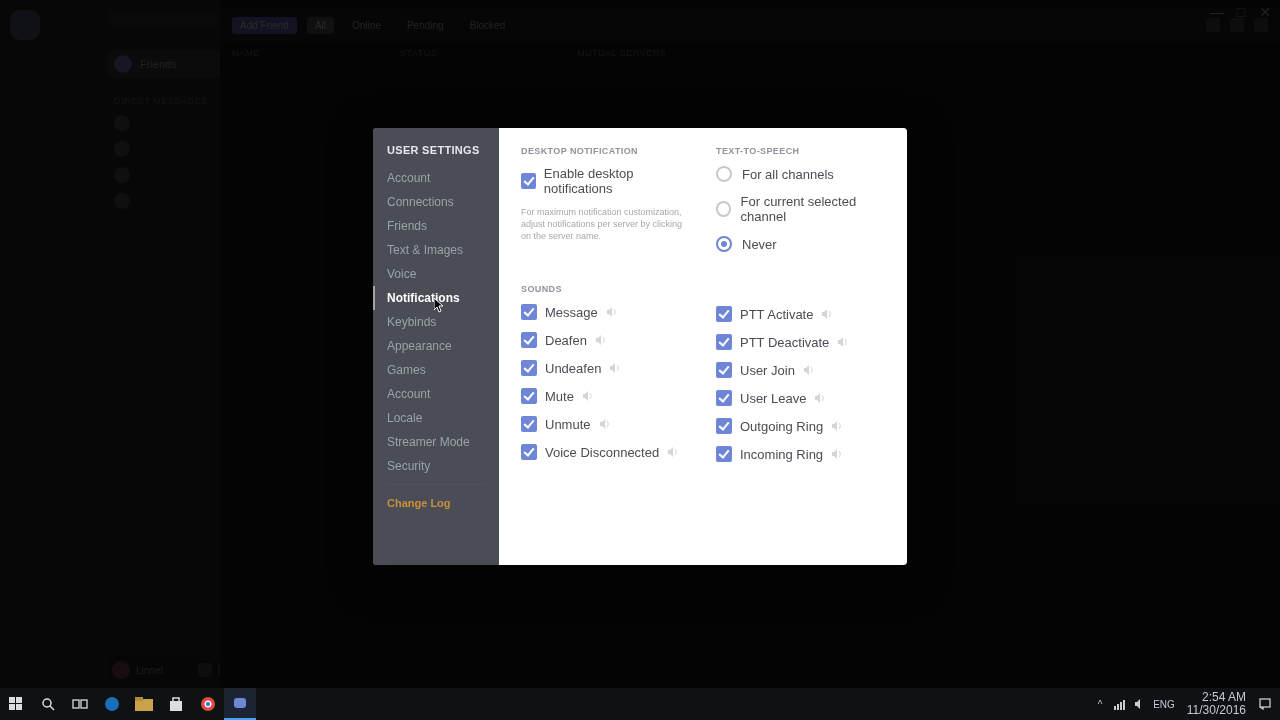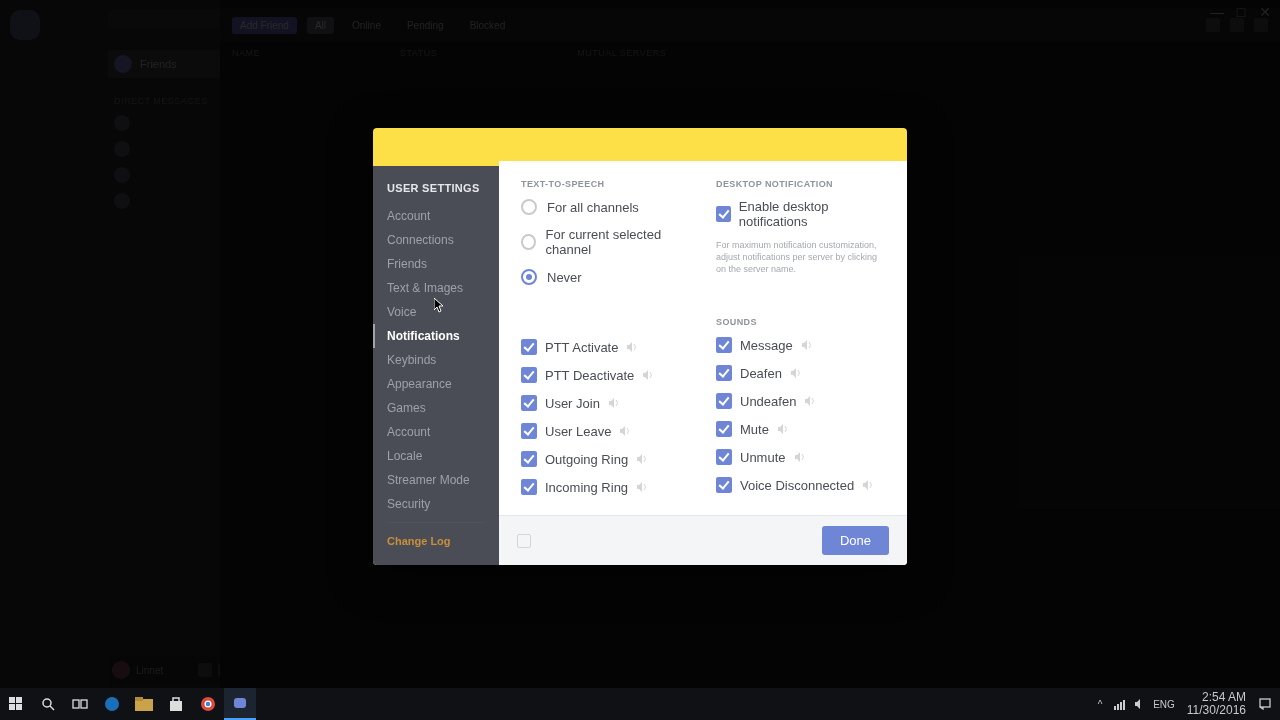--- a/index.html
+++ b/index.html
@@ -49,23 +49,22 @@
   .bg-thead { position:absolute; left:12px; top:48px; display:flex; gap:140px; color:#333; font-size:9px; letter-spacing:.5px; }
   .bg-winctrl {
     position: absolute; right: 6px; top: 4px; display: flex; gap: 6px; color: #555; font-size: 14px;
   }
   .bg-winctrl span { width:18px; text-align:center; }
 
   
   .dim { position:absolute; inset:0; background:rgba(0,0,0,.6); }
   .modal {
     position: absolute; left: 373px; top: 128px; width: 534px; height: 437px;
-    display: flex; background: #fde047; border-radius: 4px; overflow: hidden;
+    display: flex; background: #f97316; border-radius: 4px; overflow: hidden;
     box-shadow: 0 10px 40px rgba(0,0,0,.5);
-    align-items: flex-end;
   }
   .modal-nav {
     width: 126px; background: #4a4d55; color: #9da1a8; padding: 16px 0 12px 0;
     display: flex; flex-direction: column; font-size: 12px;
   }
   .modal-nav-title {
     color: #e6e7ea; font-weight: 700; font-size: 11px; letter-spacing: .3px;
     padding: 0 14px 10px 14px;
   }
   .modal-nav-item {
@@ -214,104 +213,20 @@
     <div class="modal-nav-item">Locale</div>
     <div class="modal-nav-item">Streamer Mode</div>
     <div class="modal-nav-item">Security</div>
     <div class="modal-nav-sep"></div>
     <div class="modal-nav-change">Change Log</div>
   </div>
 
   <div class="modal-body">
     <div class="modal-content">
       <div class="col">
-        <div class="sect-h">TEXT-TO-SPEECH</div>
-        <div id="tts-opts">
-            <div class="radio-row">
-              <div class="radio"></div>
-              <span>For all channels</span>
-            </div>
-            <div class="radio-row">
-              <div class="radio"></div>
-              <span>For current selected channel</span>
-            </div>
-            <div class="radio-row">
-              <div class="radio sel"></div>
-              <span>Never</span>
-            </div>
-          </div>
-
-        <div style="height:28px"></div>
-        <div style="height:14px"></div>
-
-        <div id="sounds-right">
-            <div class="snd-row">
-              <div class="chk"></div>
-              <span>PTT Activate</span>
-              <span class="snd-ic">
-                <svg viewBox="0 0 12 12" fill="#888">
-                  <path d="M1 4 L3 4 L6 1 L6 11 L3 8 L1 8 Z"></path>
-                  <path d="M8 3 Q11 6 8 9" fill="none" stroke="#888" stroke-width="1"></path>
-                </svg>
-              </span>
-            </div>
-            <div class="snd-row">
-              <div class="chk"></div>
-              <span>PTT Deactivate</span>
-              <span class="snd-ic">
-                <svg viewBox="0 0 12 12" fill="#888">
-                  <path d="M1 4 L3 4 L6 1 L6 11 L3 8 L1 8 Z"></path>
-                  <path d="M8 3 Q11 6 8 9" fill="none" stroke="#888" stroke-width="1"></path>
-                </svg>
-              </span>
-            </div>
-            <div class="snd-row">
-              <div class="chk"></div>
-              <span>User Join</span>
-              <span class="snd-ic">
-                <svg viewBox="0 0 12 12" fill="#888">
-                  <path d="M1 4 L3 4 L6 1 L6 11 L3 8 L1 8 Z"></path>
-                  <path d="M8 3 Q11 6 8 9" fill="none" stroke="#888" stroke-width="1"></path>
-                </svg>
-              </span>
-            </div>
-            <div class="snd-row">
-              <div class="chk"></div>
-              <span>User Leave</span>
-              <span class="snd-ic">
-                <svg viewBox="0 0 12 12" fill="#888">
-                  <path d="M1 4 L3 4 L6 1 L6 11 L3 8 L1 8 Z"></path>
-                  <path d="M8 3 Q11 6 8 9" fill="none" stroke="#888" stroke-width="1"></path>
-                </svg>
-              </span>
-            </div>
-            <div class="snd-row">
-              <div class="chk"></div>
-              <span>Outgoing Ring</span>
-              <span class="snd-ic">
-                <svg viewBox="0 0 12 12" fill="#888">
-                  <path d="M1 4 L3 4 L6 1 L6 11 L3 8 L1 8 Z"></path>
-                  <path d="M8 3 Q11 6 8 9" fill="none" stroke="#888" stroke-width="1"></path>
-                </svg>
-              </span>
-            </div>
-            <div class="snd-row">
-              <div class="chk"></div>
-              <span>Incoming Ring</span>
-              <span class="snd-ic">
-                <svg viewBox="0 0 12 12" fill="#888">
-                  <path d="M1 4 L3 4 L6 1 L6 11 L3 8 L1 8 Z"></path>
-                  <path d="M8 3 Q11 6 8 9" fill="none" stroke="#888" stroke-width="1"></path>
-                </svg>
-              </span>
-            </div>
-          </div>
-      </div>
-
-      <div class="col">
         <div class="sect-h">DESKTOP NOTIFICATION</div>
         <div class="chk-row">
           <div class="chk"></div>
           <span>Enable desktop notifications</span>
         </div>
         <div class="helper">For maximum notification customization, adjust notifications per server by clicking on the server name.</div>
 
         <div style="height:42px"></div>
 
         <div class="sect-h">SOUNDS</div>
@@ -371,26 +286,106 @@
               <span>Voice Disconnected</span>
               <span class="snd-ic">
                 <svg viewBox="0 0 12 12" fill="#888">
                   <path d="M1 4 L3 4 L6 1 L6 11 L3 8 L1 8 Z"></path>
                   <path d="M8 3 Q11 6 8 9" fill="none" stroke="#888" stroke-width="1"></path>
                 </svg>
               </span>
             </div>
           </div>
       </div>
-    </div>
-
-    <div class="modal-footer">
-      <div class="footer-left-ic"></div>
-      <button class="btn-done">Done</button>
-    </div>
+
+      <div class="col">
+        <div class="sect-h">TEXT-TO-SPEECH</div>
+        <div id="tts-opts">
+            <div class="radio-row">
+              <div class="radio"></div>
+              <span>For all channels</span>
+            </div>
+            <div class="radio-row">
+              <div class="radio"></div>
+              <span>For current selected channel</span>
+            </div>
+            <div class="radio-row">
+              <div class="radio sel"></div>
+              <span>Never</span>
+            </div>
+          </div>
+
+        <div style="height:28px"></div>
+        <div style="height:14px"></div>
+
+        <div id="sounds-right">
+            <div class="snd-row">
+              <div class="chk"></div>
+              <span>PTT Activate</span>
+              <span class="snd-ic">
+                <svg viewBox="0 0 12 12" fill="#888">
+                  <path d="M1 4 L3 4 L6 1 L6 11 L3 8 L1 8 Z"></path>
+                  <path d="M8 3 Q11 6 8 9" fill="none" stroke="#888" stroke-width="1"></path>
+                </svg>
+              </span>
+            </div>
+            <div class="snd-row">
+              <div class="chk"></div>
+              <span>PTT Deactivate</span>
+              <span class="snd-ic">
+                <svg viewBox="0 0 12 12" fill="#888">
+                  <path d="M1 4 L3 4 L6 1 L6 11 L3 8 L1 8 Z"></path>
+                  <path d="M8 3 Q11 6 8 9" fill="none" stroke="#888" stroke-width="1"></path>
+                </svg>
+              </span>
+            </div>
+            <div class="snd-row">
+              <div class="chk"></div>
+              <span>User Join</span>
+              <span class="snd-ic">
+                <svg viewBox="0 0 12 12" fill="#888">
+                  <path d="M1 4 L3 4 L6 1 L6 11 L3 8 L1 8 Z"></path>
+                  <path d="M8 3 Q11 6 8 9" fill="none" stroke="#888" stroke-width="1"></path>
+                </svg>
+              </span>
+            </div>
+            <div class="snd-row">
+              <div class="chk"></div>
+              <span>User Leave</span>
+              <span class="snd-ic">
+                <svg viewBox="0 0 12 12" fill="#888">
+                  <path d="M1 4 L3 4 L6 1 L6 11 L3 8 L1 8 Z"></path>
+                  <path d="M8 3 Q11 6 8 9" fill="none" stroke="#888" stroke-width="1"></path>
+                </svg>
+              </span>
+            </div>
+            <div class="snd-row">
+              <div class="chk"></div>
+              <span>Outgoing Ring</span>
+              <span class="snd-ic">
+                <svg viewBox="0 0 12 12" fill="#888">
+                  <path d="M1 4 L3 4 L6 1 L6 11 L3 8 L1 8 Z"></path>
+                  <path d="M8 3 Q11 6 8 9" fill="none" stroke="#888" stroke-width="1"></path>
+                </svg>
+              </span>
+            </div>
+            <div class="snd-row">
+              <div class="chk"></div>
+              <span>Incoming Ring</span>
+              <span class="snd-ic">
+                <svg viewBox="0 0 12 12" fill="#888">
+                  <path d="M1 4 L3 4 L6 1 L6 11 L3 8 L1 8 Z"></path>
+                  <path d="M8 3 Q11 6 8 9" fill="none" stroke="#888" stroke-width="1"></path>
+                </svg>
+              </span>
+            </div>
+          </div>
+      </div>
+    </div>
+
   </div>
 </div>
 
 <div class="cursor">
   <svg viewBox="0 0 12 16">
       <path d="M0 0 L0 12 L3 9 L5 14 L7 13 L5 8 L9 8 Z" fill="#000" stroke="#fff" stroke-width="1"></path>
     </svg>
 </div>
 
 <div class="taskbar">

